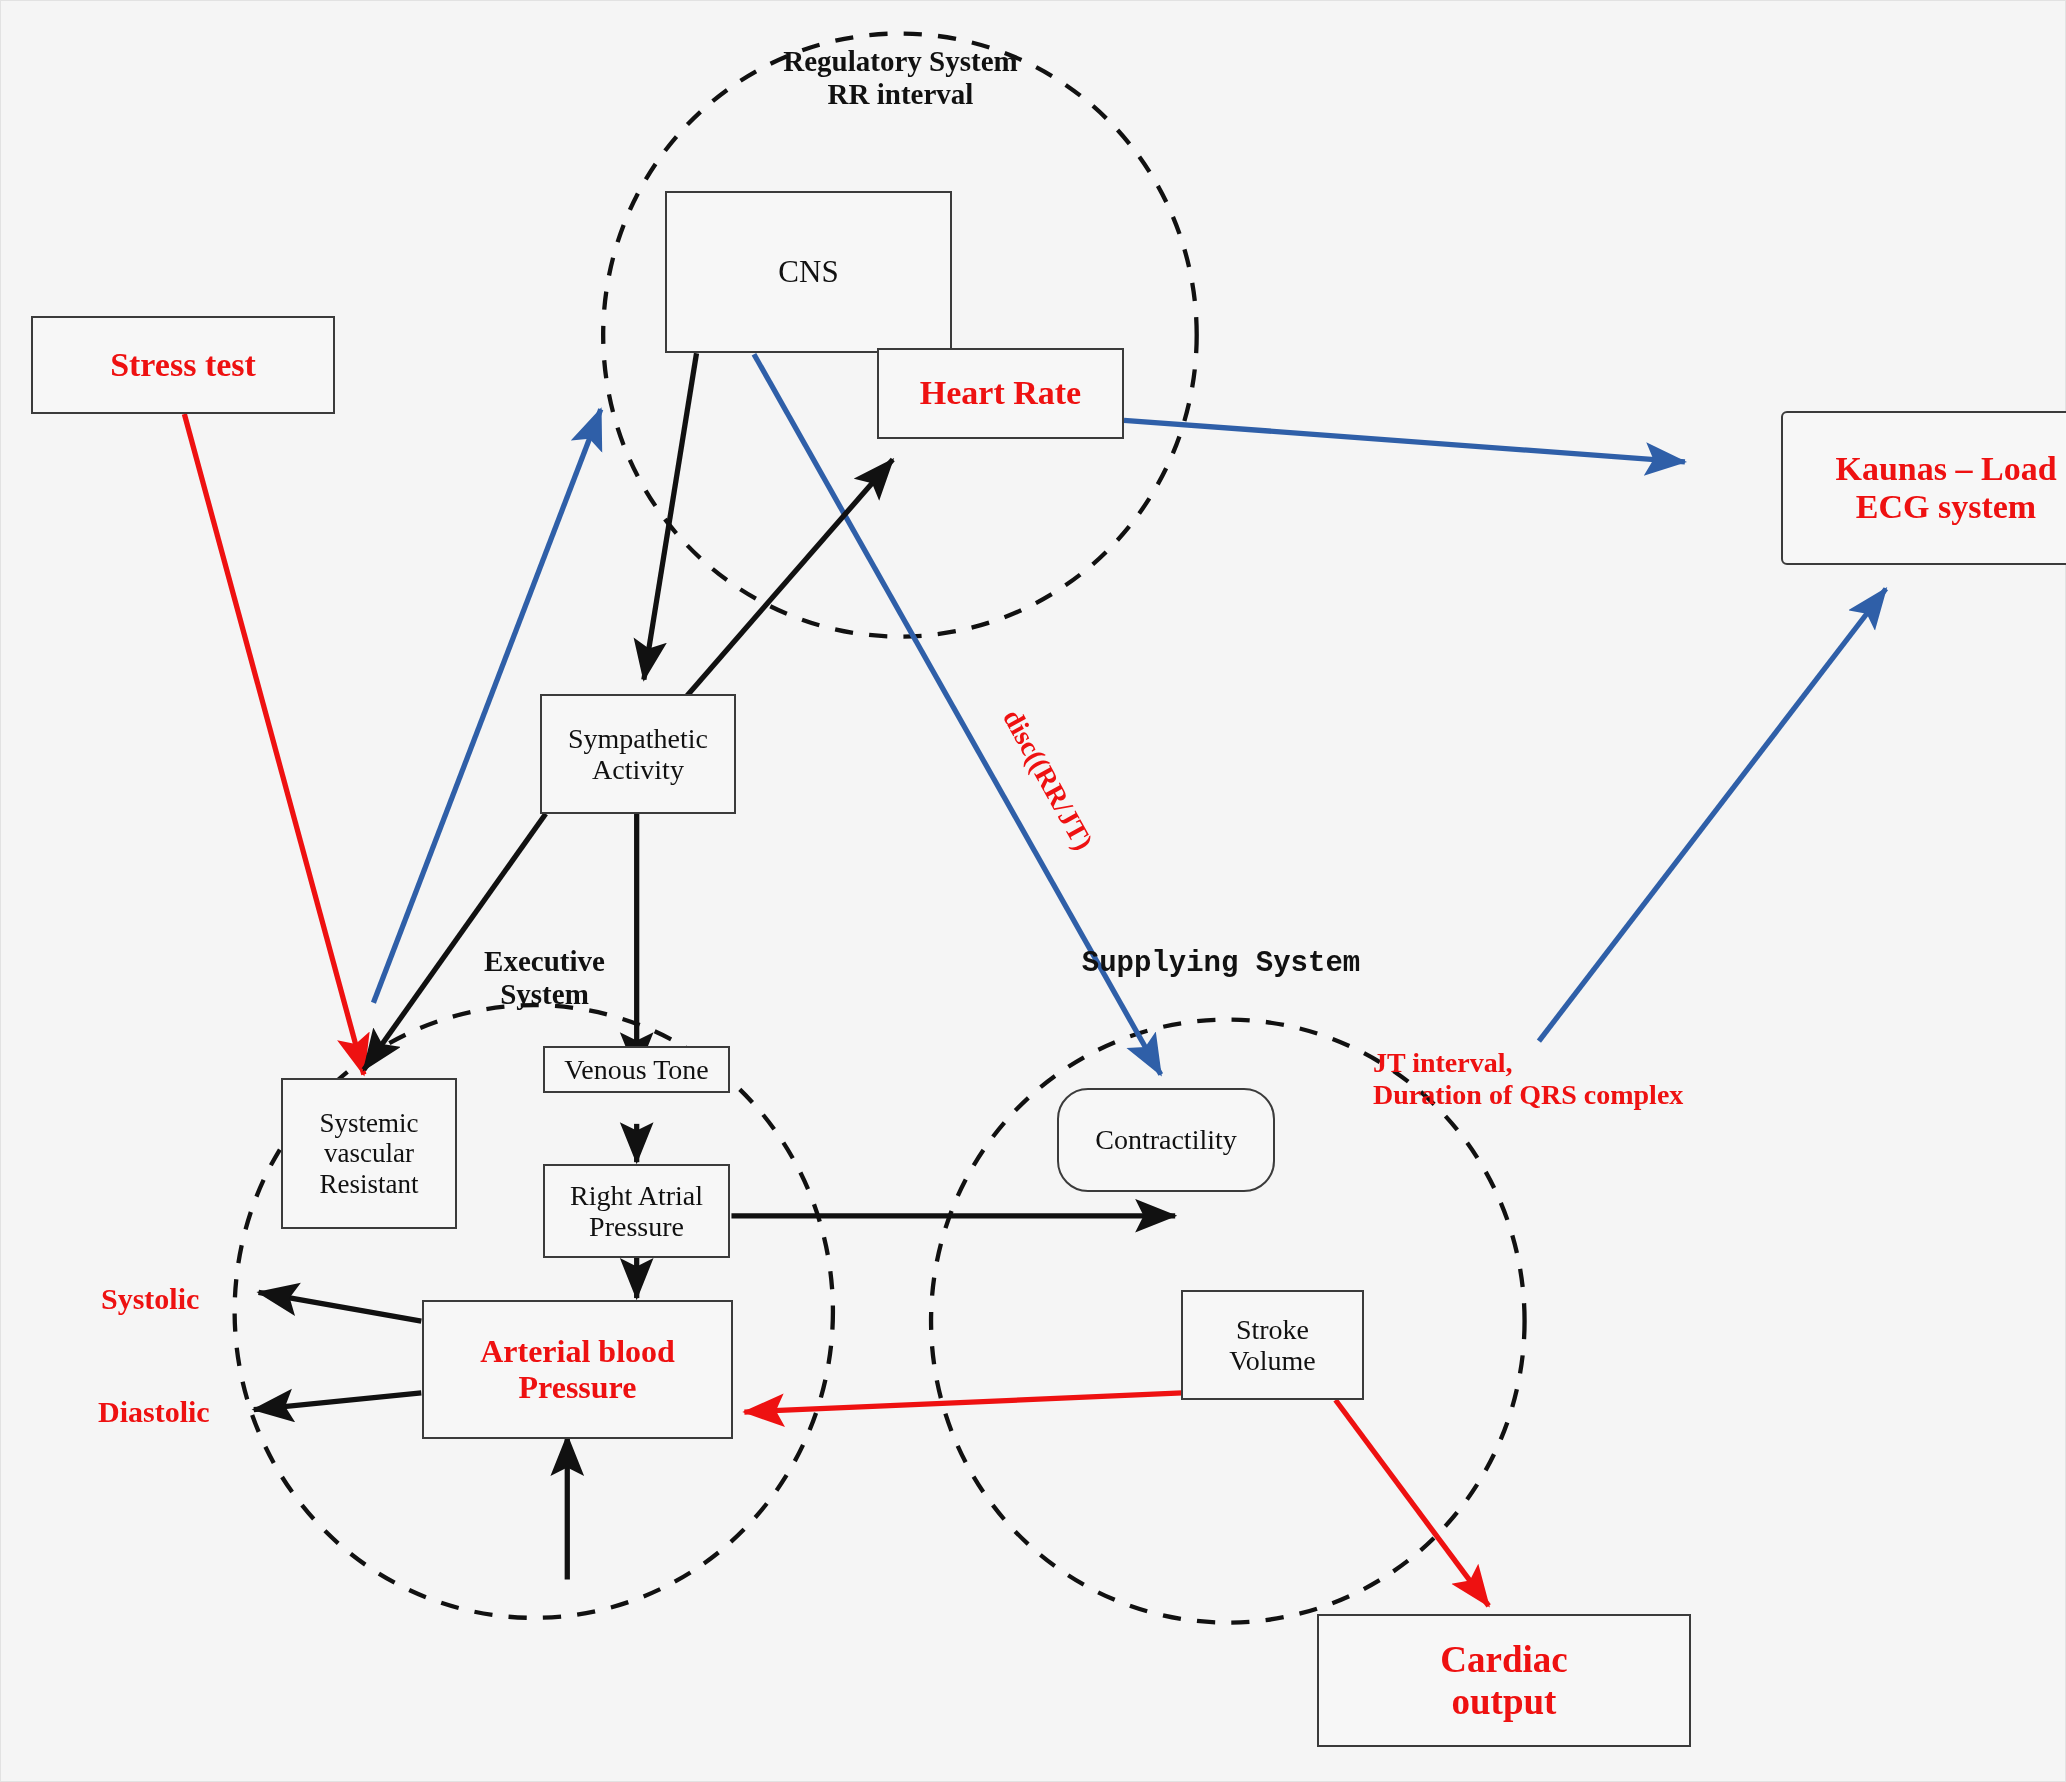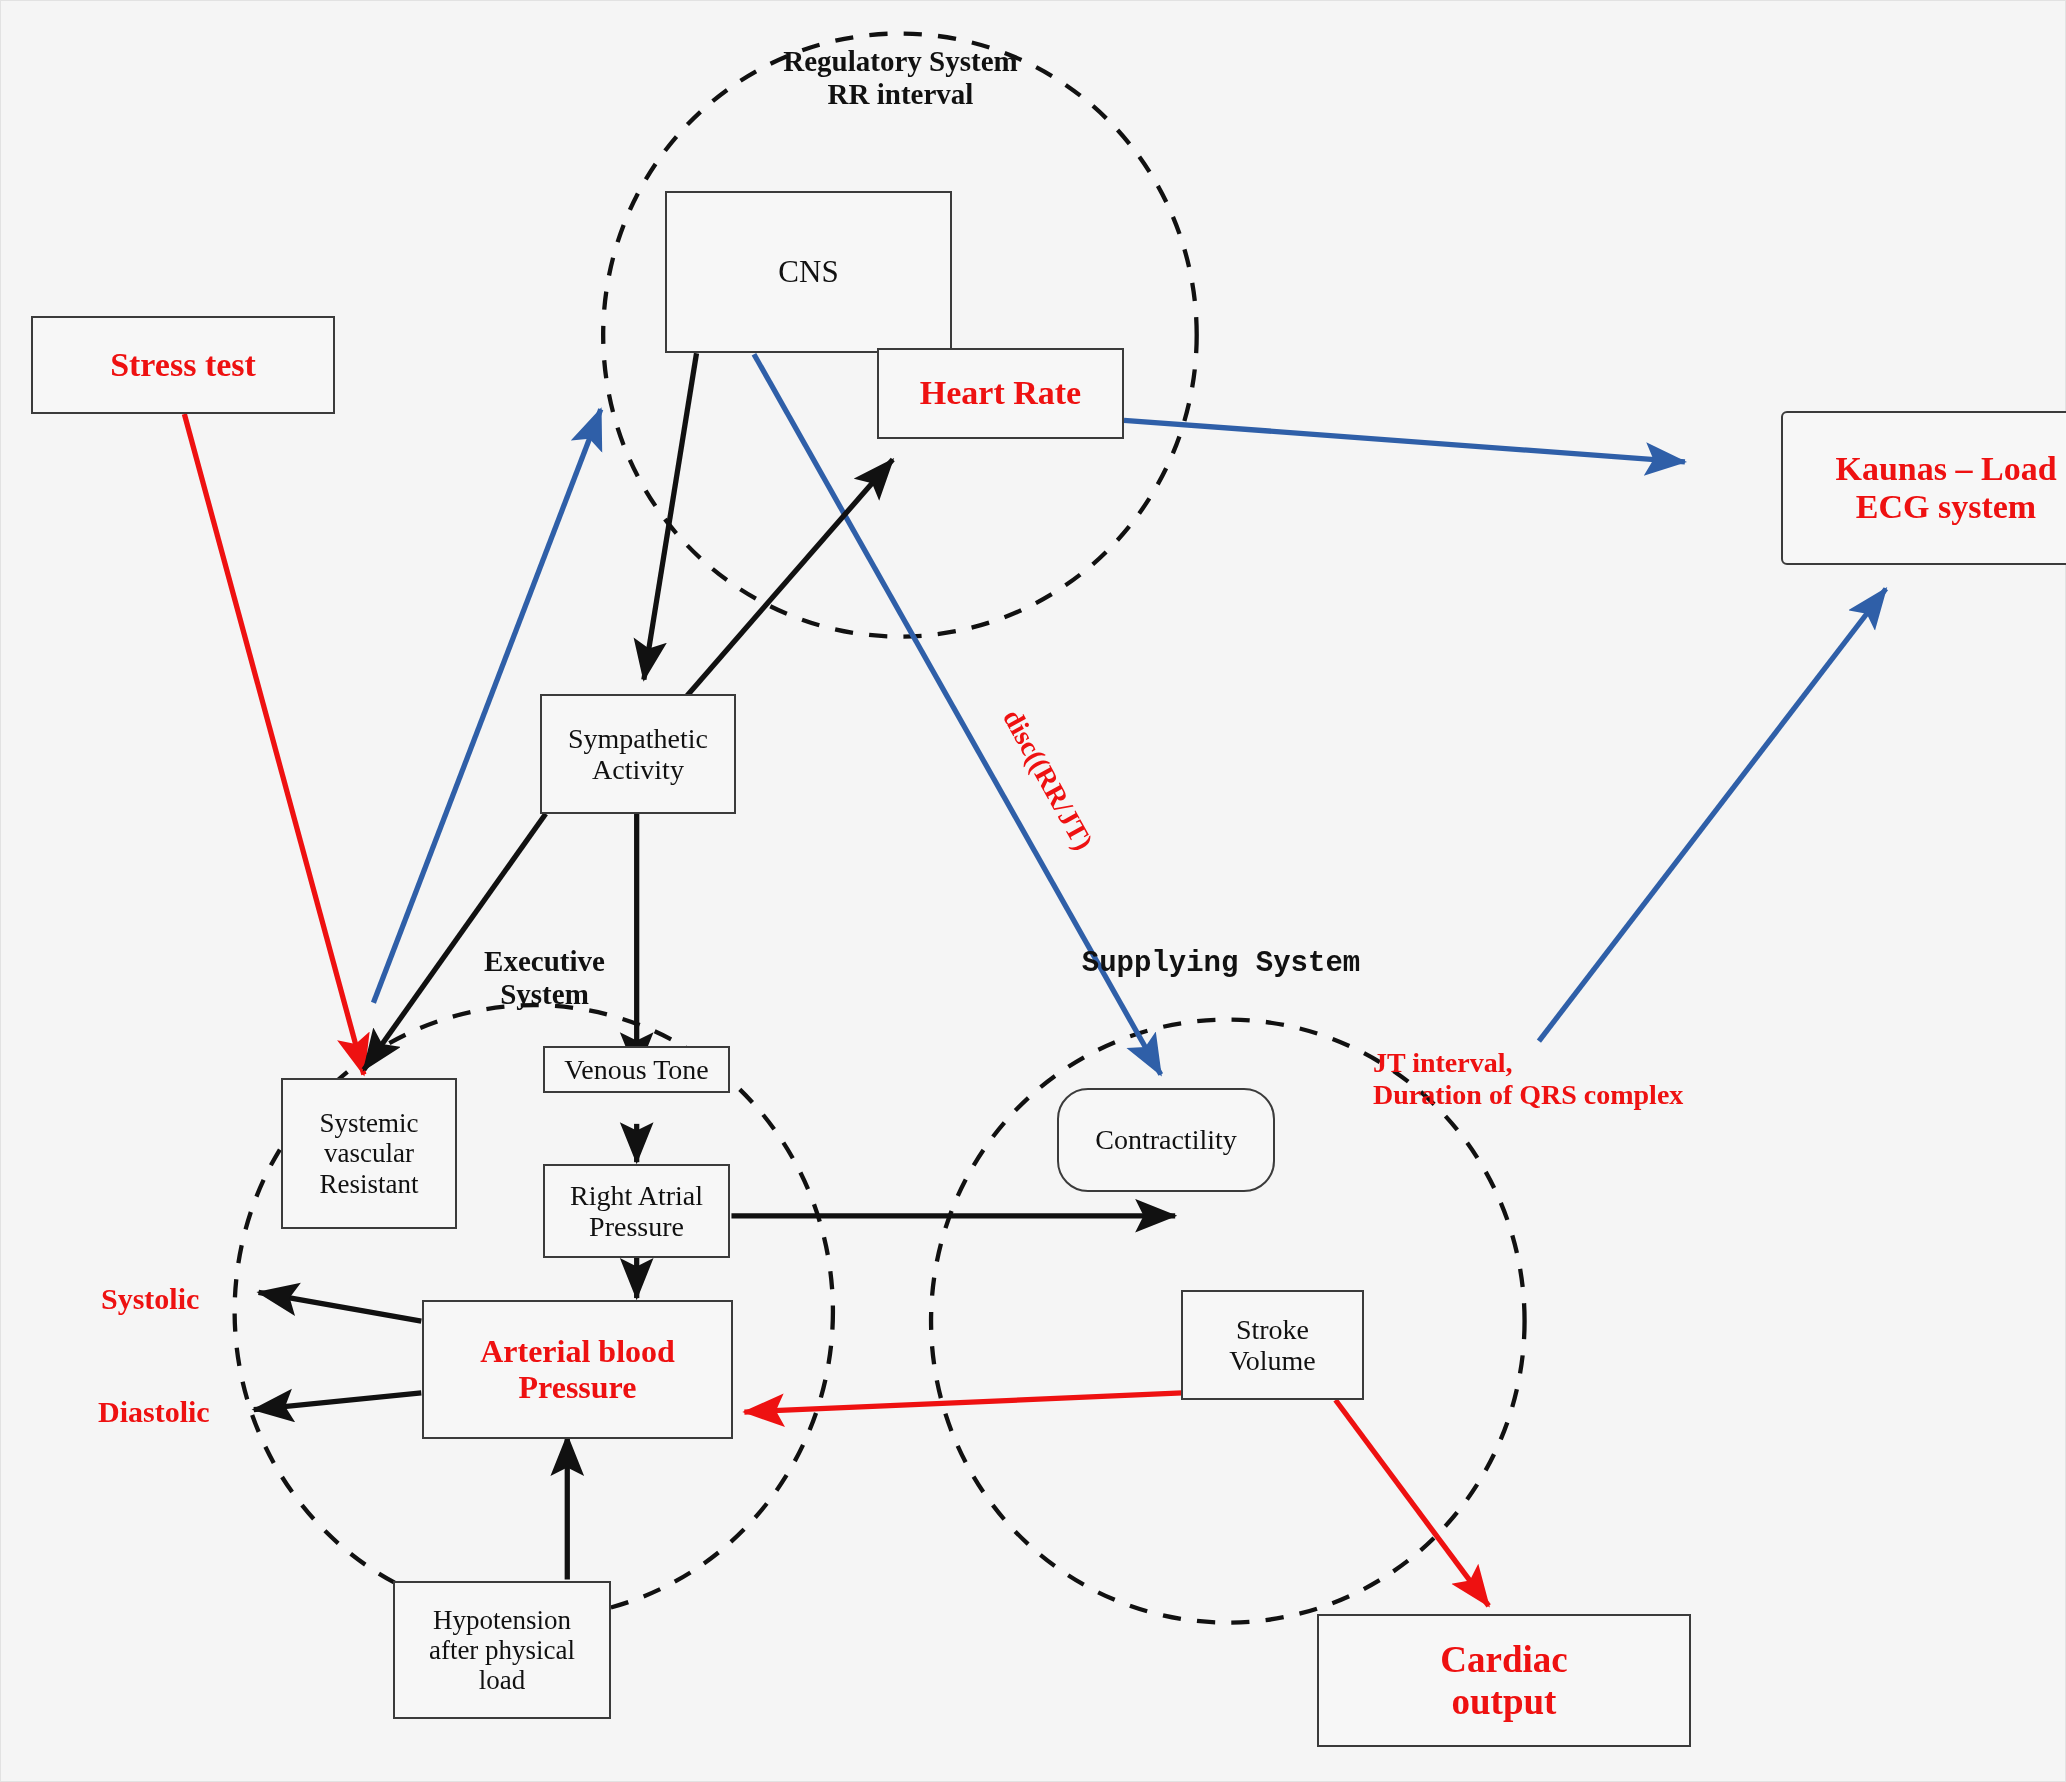--- a/index.html
+++ b/index.html
@@ -126,23 +126,20 @@
 Resistant</div>
 
   <div class="nodebox" style="left:543px;top:1046px;width:187px;height:47px;font-size:28px;">Venous Tone</div>
 
   <div class="nodebox" style="left:543px;top:1164px;width:187px;height:94px;font-size:28px;">Right Atrial
 Pressure</div>
 
   <div class="nodebox red" style="left:422px;top:1300px;width:311px;height:139px;font-size:32px;">Arterial  blood
 Pressure</div>
 
-  <div class="nodebox" style="left:393px;top:1581px;width:218px;height:138px;font-size:27px;">Hypotension
-after physical
-load</div>
 
   <div class="nodebox" style="left:1057px;top:1088px;width:218px;height:104px;font-size:28px;border-radius:31px;">Contractility</div>
 
   <div class="nodebox" style="left:1181px;top:1290px;width:183px;height:110px;font-size:28px;">Stroke
 Volume</div>
 
   <div class="nodebox red" style="left:1317px;top:1614px;width:374px;height:133px;font-size:37px;">Cardiac
 output</div>
 
   <div class="freelabel red" style="left:101px;top:1282px;width:158px;text-align:left;">Systolic</div>

